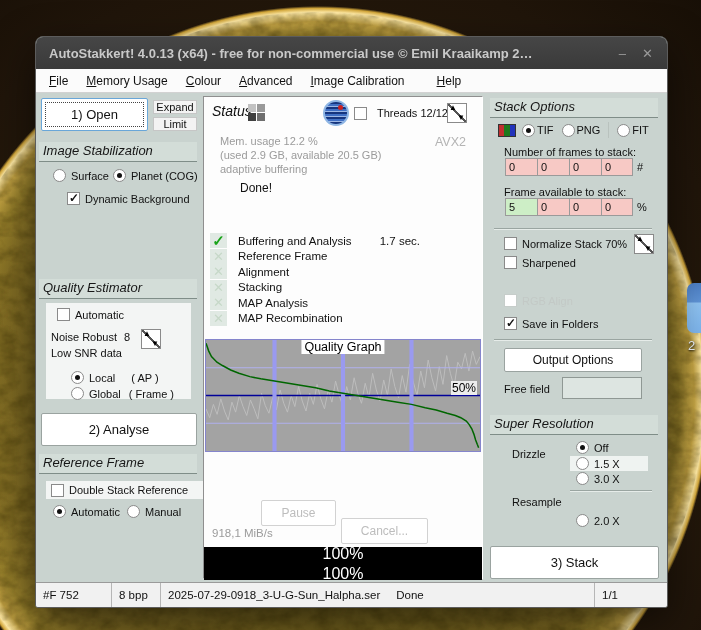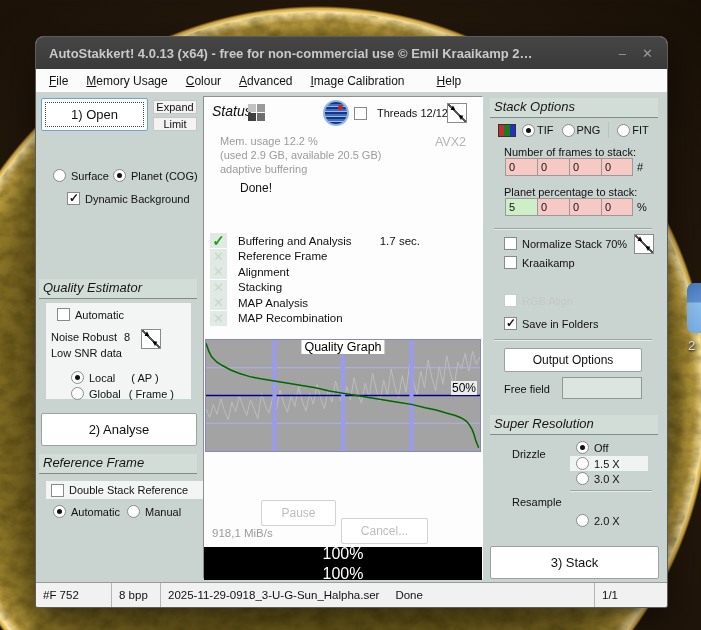--- a/index.html
+++ b/index.html
@@ -181,20 +181,21 @@
       <span class="menu-item help"><u>H</u>elp</span>
     </div>
 
     <div class="client">
 
       <div class="col-left">
         <div class="btn focus" style="left:2px; top:5px; width:107px; height:33px;">1) Open</div>
         <div class="smallbtn" style="left:114px; top:7px; width:44px; height:14px;">Expand</div>
         <div class="smallbtn" style="left:114px; top:24px; width:44px; height:14px;">Limit</div>
 
+        <div class="sec-h" style="position:absolute; left:0; top:49px; width:158px;">Image Stabilization</div>
         <div class="frow" style="left:14px; top:76px;">
           <span class="rb"></span>
           <span>Surface</span>
         </div>
         <div class="frow" style="left:74px; top:76px;">
           <span class="rb sel"></span>
           <span>Planet (COG)</span>
         </div>
         <div class="frow" style="left:28px; top:99px;">
           <span class="cb checked"></span>
@@ -340,42 +341,42 @@
 
         <div class="frow" style="left:14px; top:50px;">Number of frames to stack:</div>
         <div class="numrow" style="left:15px; top:62px;">
           <input class="num pink" value="0" style="">
           <input class="num pink" value="0" style="">
           <input class="num pink" value="0" style="">
           <input class="num pink" value="0" style="">
           <span class="unit">#</span>
         </div>
 
-        <div class="frow" style="left:14px; top:90px;">Planet percentage to stack:</div>
+        <div class="frow" style="left:14px; top:90px;">Frame available to stack:</div>
         <div class="numrow" style="left:15px; top:102px;">
           <input class="num grn" value="5" style="">
           <input class="num pink" value="0" style="">
           <input class="num pink" value="0" style="">
           <input class="num pink" value="0" style="">
           <span class="unit">%</span>
         </div>
 
         <div class="divline" style="top:132px;"></div>
 
         <div class="frow" style="left:14px; top:141px;">
           <span class="cb"></span>
           <span>Normalize Stack 70%</span>
         </div>
         <span class="spin" style="position:absolute; left:144px; top:138px;">
             <i class="u">▲</i>
             <i class="d">▼</i>
           </span>
         <div class="frow" style="left:14px; top:160px;">
           <span class="cb"></span>
-          <span>Kraaikamp</span>
+          <span>Sharpened</span>
         </div>
         <div class="frow" style="left:14px; top:198px;">
           <span class="cb disabled"></span>
           <span class="dim">RGB Align</span>
         </div>
         <div class="frow" style="left:14px; top:221px;">
           <span class="cb checked"></span>
           <span>Save in Folders</span>
         </div>
 
@@ -408,19 +409,19 @@
         </div>
 
         <div class="btn" style="left:0; top:450px; width:169px; height:33px;">3) Stack</div>
       </div>
     </div>
 
     <div class="statusbar">
       <div class="sb-cell" style="width:76px;">#F 752</div>
       <div class="sb-cell" style="width:49px;">8 bpp</div>
       <div class="sb-cell" style="flex:1;">
-        <span>2025-11-29-0918_3-U-G-Sun_Halpha.ser</span>
+        <span>2025-07-29-0918_3-U-G-Sun_Halpha.ser</span>
         <span class="sb-done">Done</span>
       </div>
       <div class="sb-cell" style="width:72px;">1/1</div>
     </div>
   </div>
 </div>
 
 </body></html>

